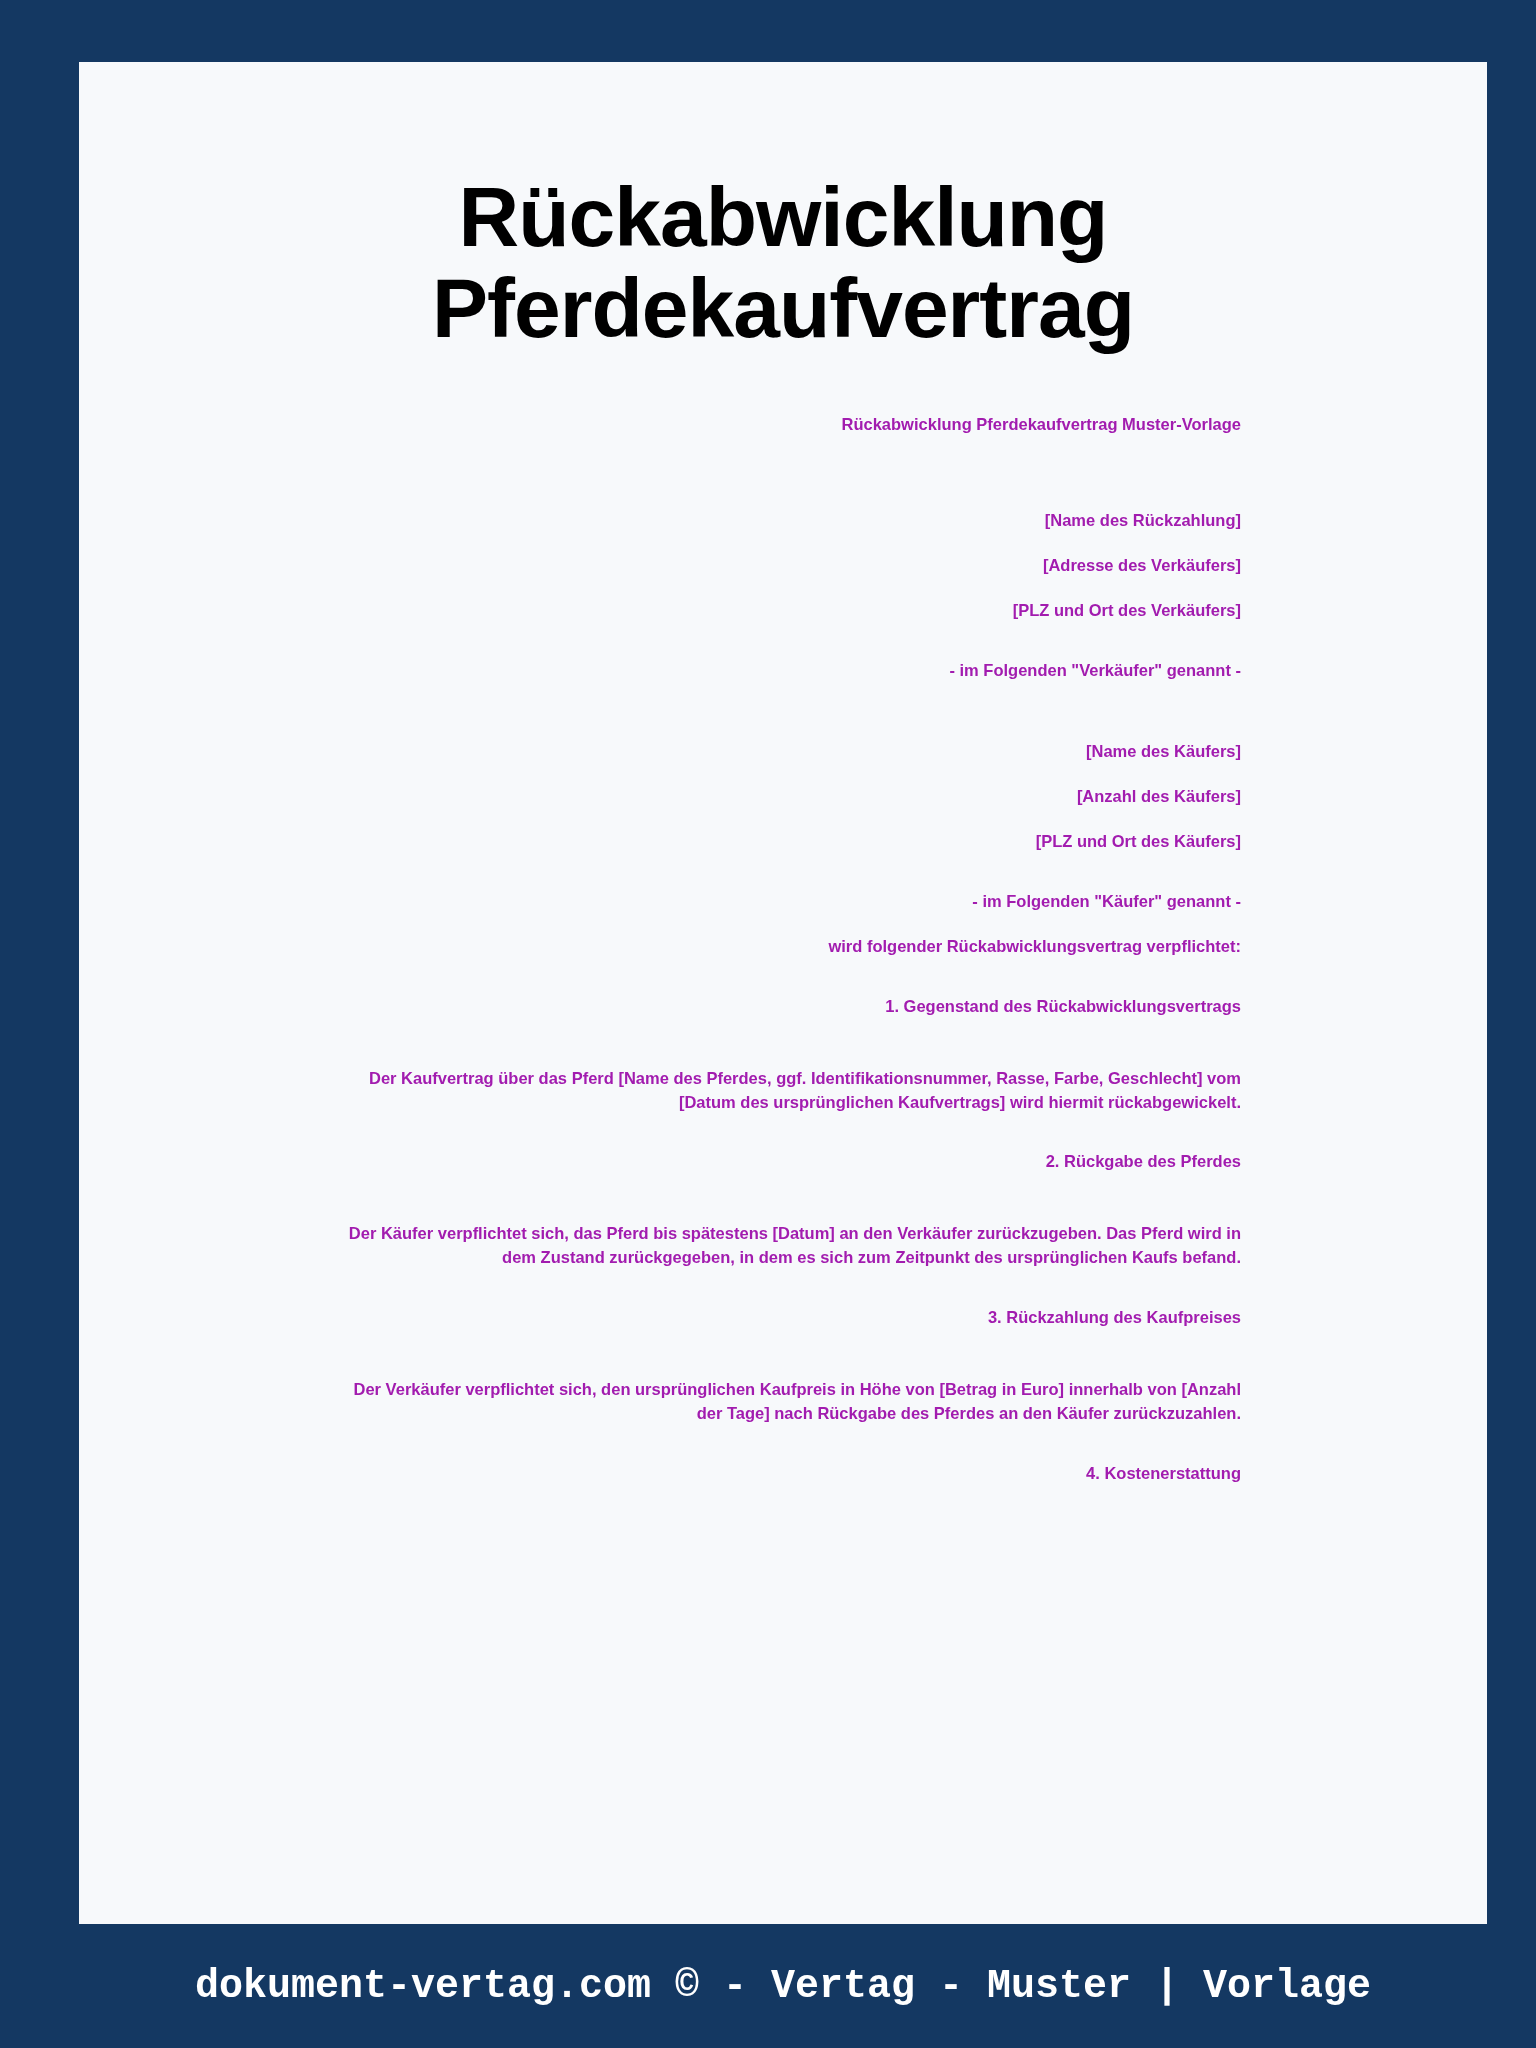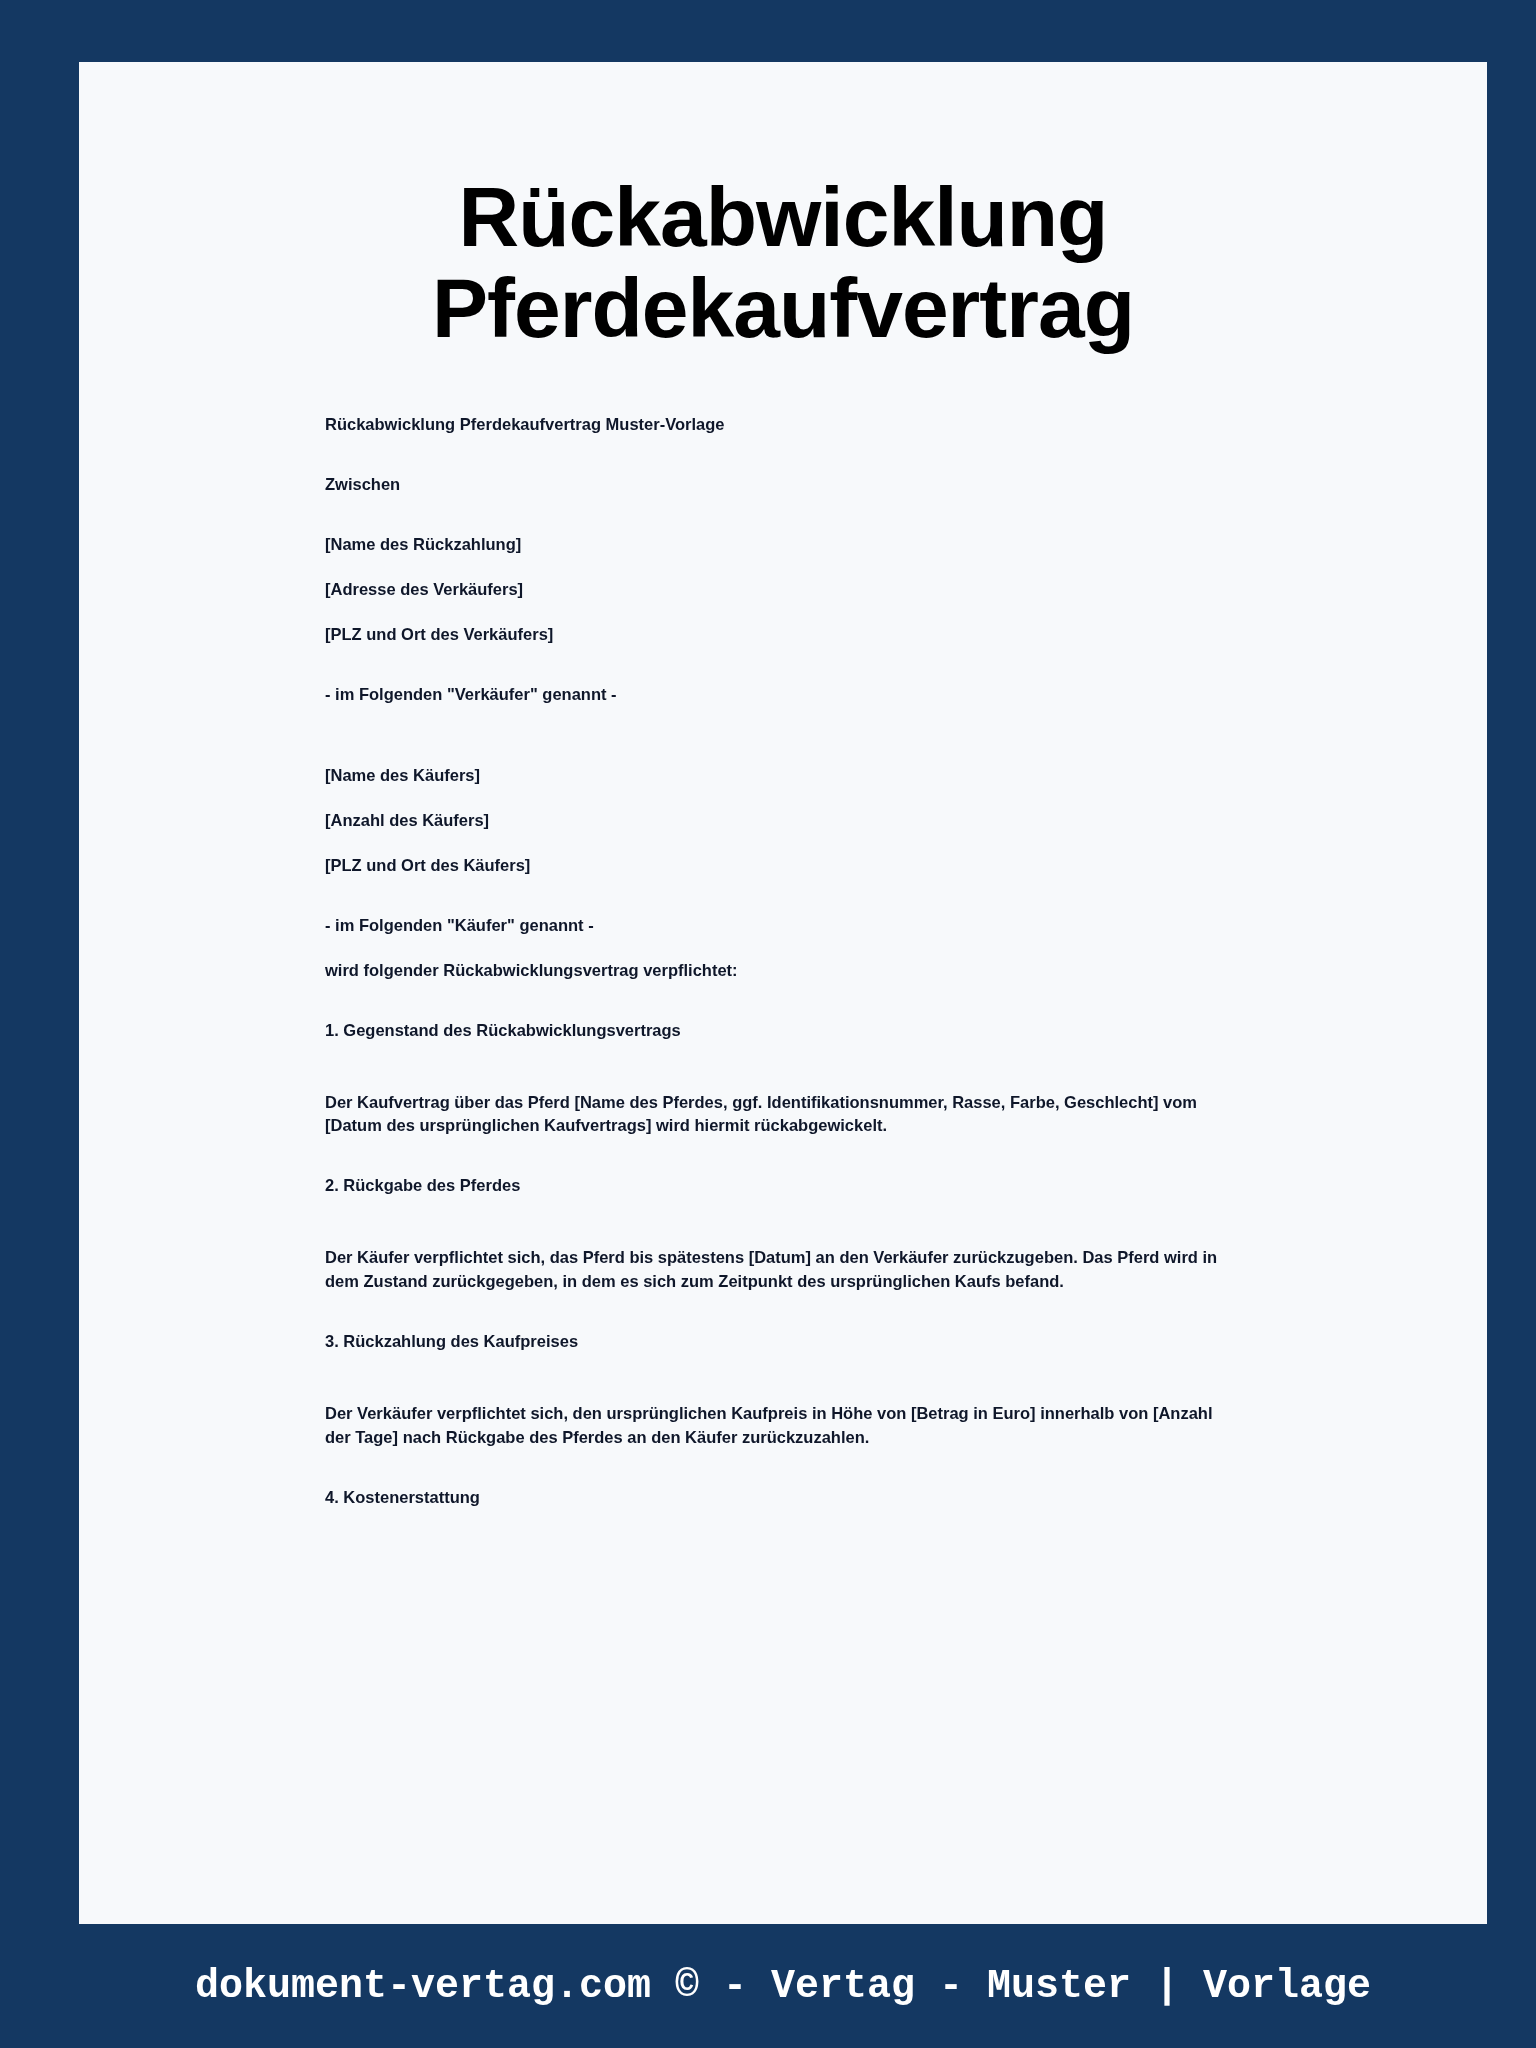--- a/index.html
+++ b/index.html
@@ -41,23 +41,24 @@
     color: #000000;
     letter-spacing: -1px;
   }
   .body-area {
     padding: 60px 246px 0 246px;
     box-sizing: border-box;
   }
   .para {
     font-size: 16.5px;
     font-weight: bold;
-    color: #0f172a;
+    color: #a21caf;
     line-height: 1.45;
     margin: 0 0 0 0;
+    text-align: right;
   }
   .gap-sm { height: 21px; }
   .gap-md { height: 36px; }
   .gap-lg { height: 48px; }
   .footer-bar {
     position: absolute;
     left: 0;
     bottom: 0;
     width: 1536px;
     height: 124px;
@@ -79,21 +80,20 @@
 
 <div class="page-frame">
 
   <div class="sheet">
     <h1 class="doc-title">Rückabwicklung Pferdekaufvertrag</h1>
     <div class="body-area">
 
       <p class="para">Rückabwicklung Pferdekaufvertrag Muster-Vorlage</p>
       <div class="gap-md"></div>
 
-      <p class="para">Zwischen</p>
       <div class="gap-md"></div>
 
       <p class="para">[Name des Rückzahlung]</p>
       <div class="gap-sm"></div>
 
       <p class="para">[Adresse des Verkäufers]</p>
       <div class="gap-sm"></div>
 
       <p class="para">[PLZ und Ort des Verkäufers]</p>
       <div class="gap-md"></div>

